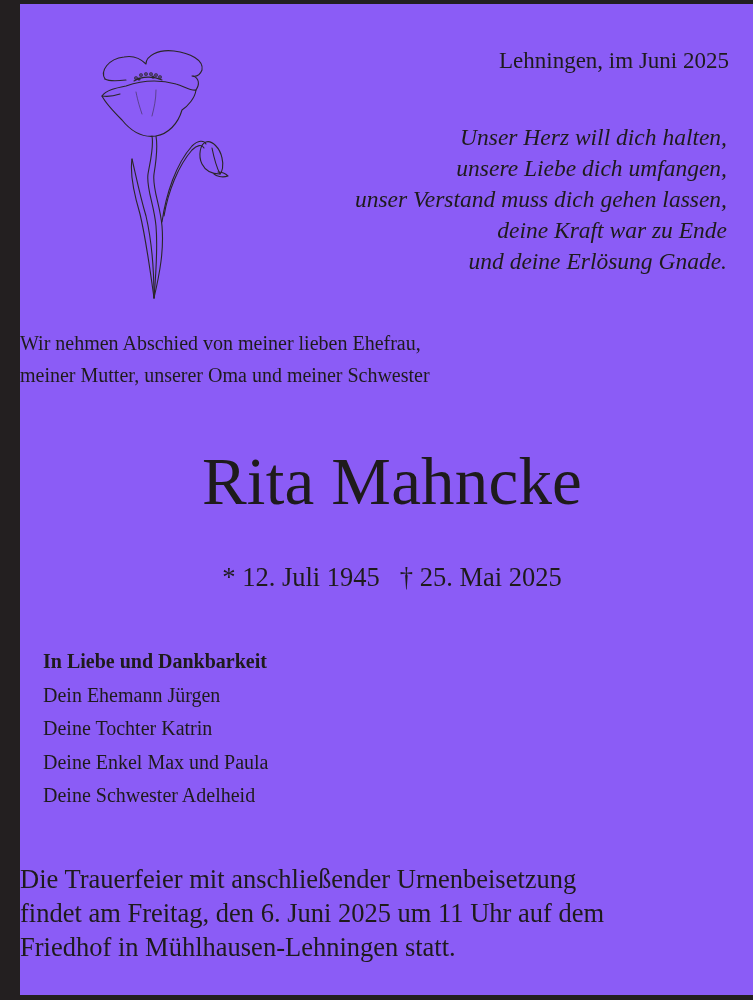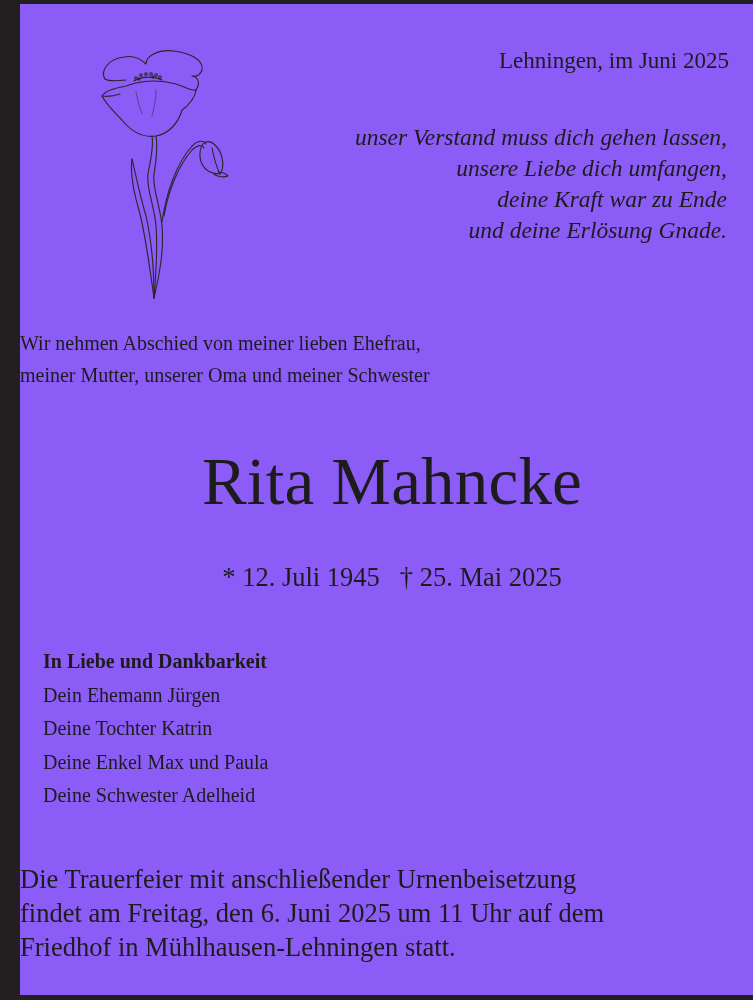--- a/index.html
+++ b/index.html
@@ -98,22 +98,23 @@
     <path d="M68 172 C72 148 82 122 96 106 C101 101 106 100 108 104"></path>
 
     <path d="M110 98 C116 96 124 104 126 114 C128 122 126 128 124 130 C118 130 110 128 106 120 C102 112 104 100 110 98 Z"></path>
     <path d="M116 104 C118 114 120 122 124 130"></path>
     <path d="M122 128 C126 128 130 130 132 132 C126 134 120 132 118 130"></path>
   </svg>
 
   <div class="place-date">Lehningen, im Juni 2025</div>
 
   <div class="poem">
+    <div>Unser Herz will dich halten,</div>
+    <div>unsere Liebe dich umfangen,</div>
     <div>unser Verstand muss dich gehen lassen,</div>
-    <div>unsere Liebe dich umfangen,</div>
     <div>deine Kraft war zu Ende</div>
     <div>und deine Erlösung Gnade.</div>
   </div>
 
   <div class="intro">
     <div>Wir nehmen Abschied von meiner lieben Ehefrau,</div>
     <div>meiner Mutter, unserer Oma und meiner Schwester</div>
   </div>
 
   <div class="name">Rita Mahncke</div>

